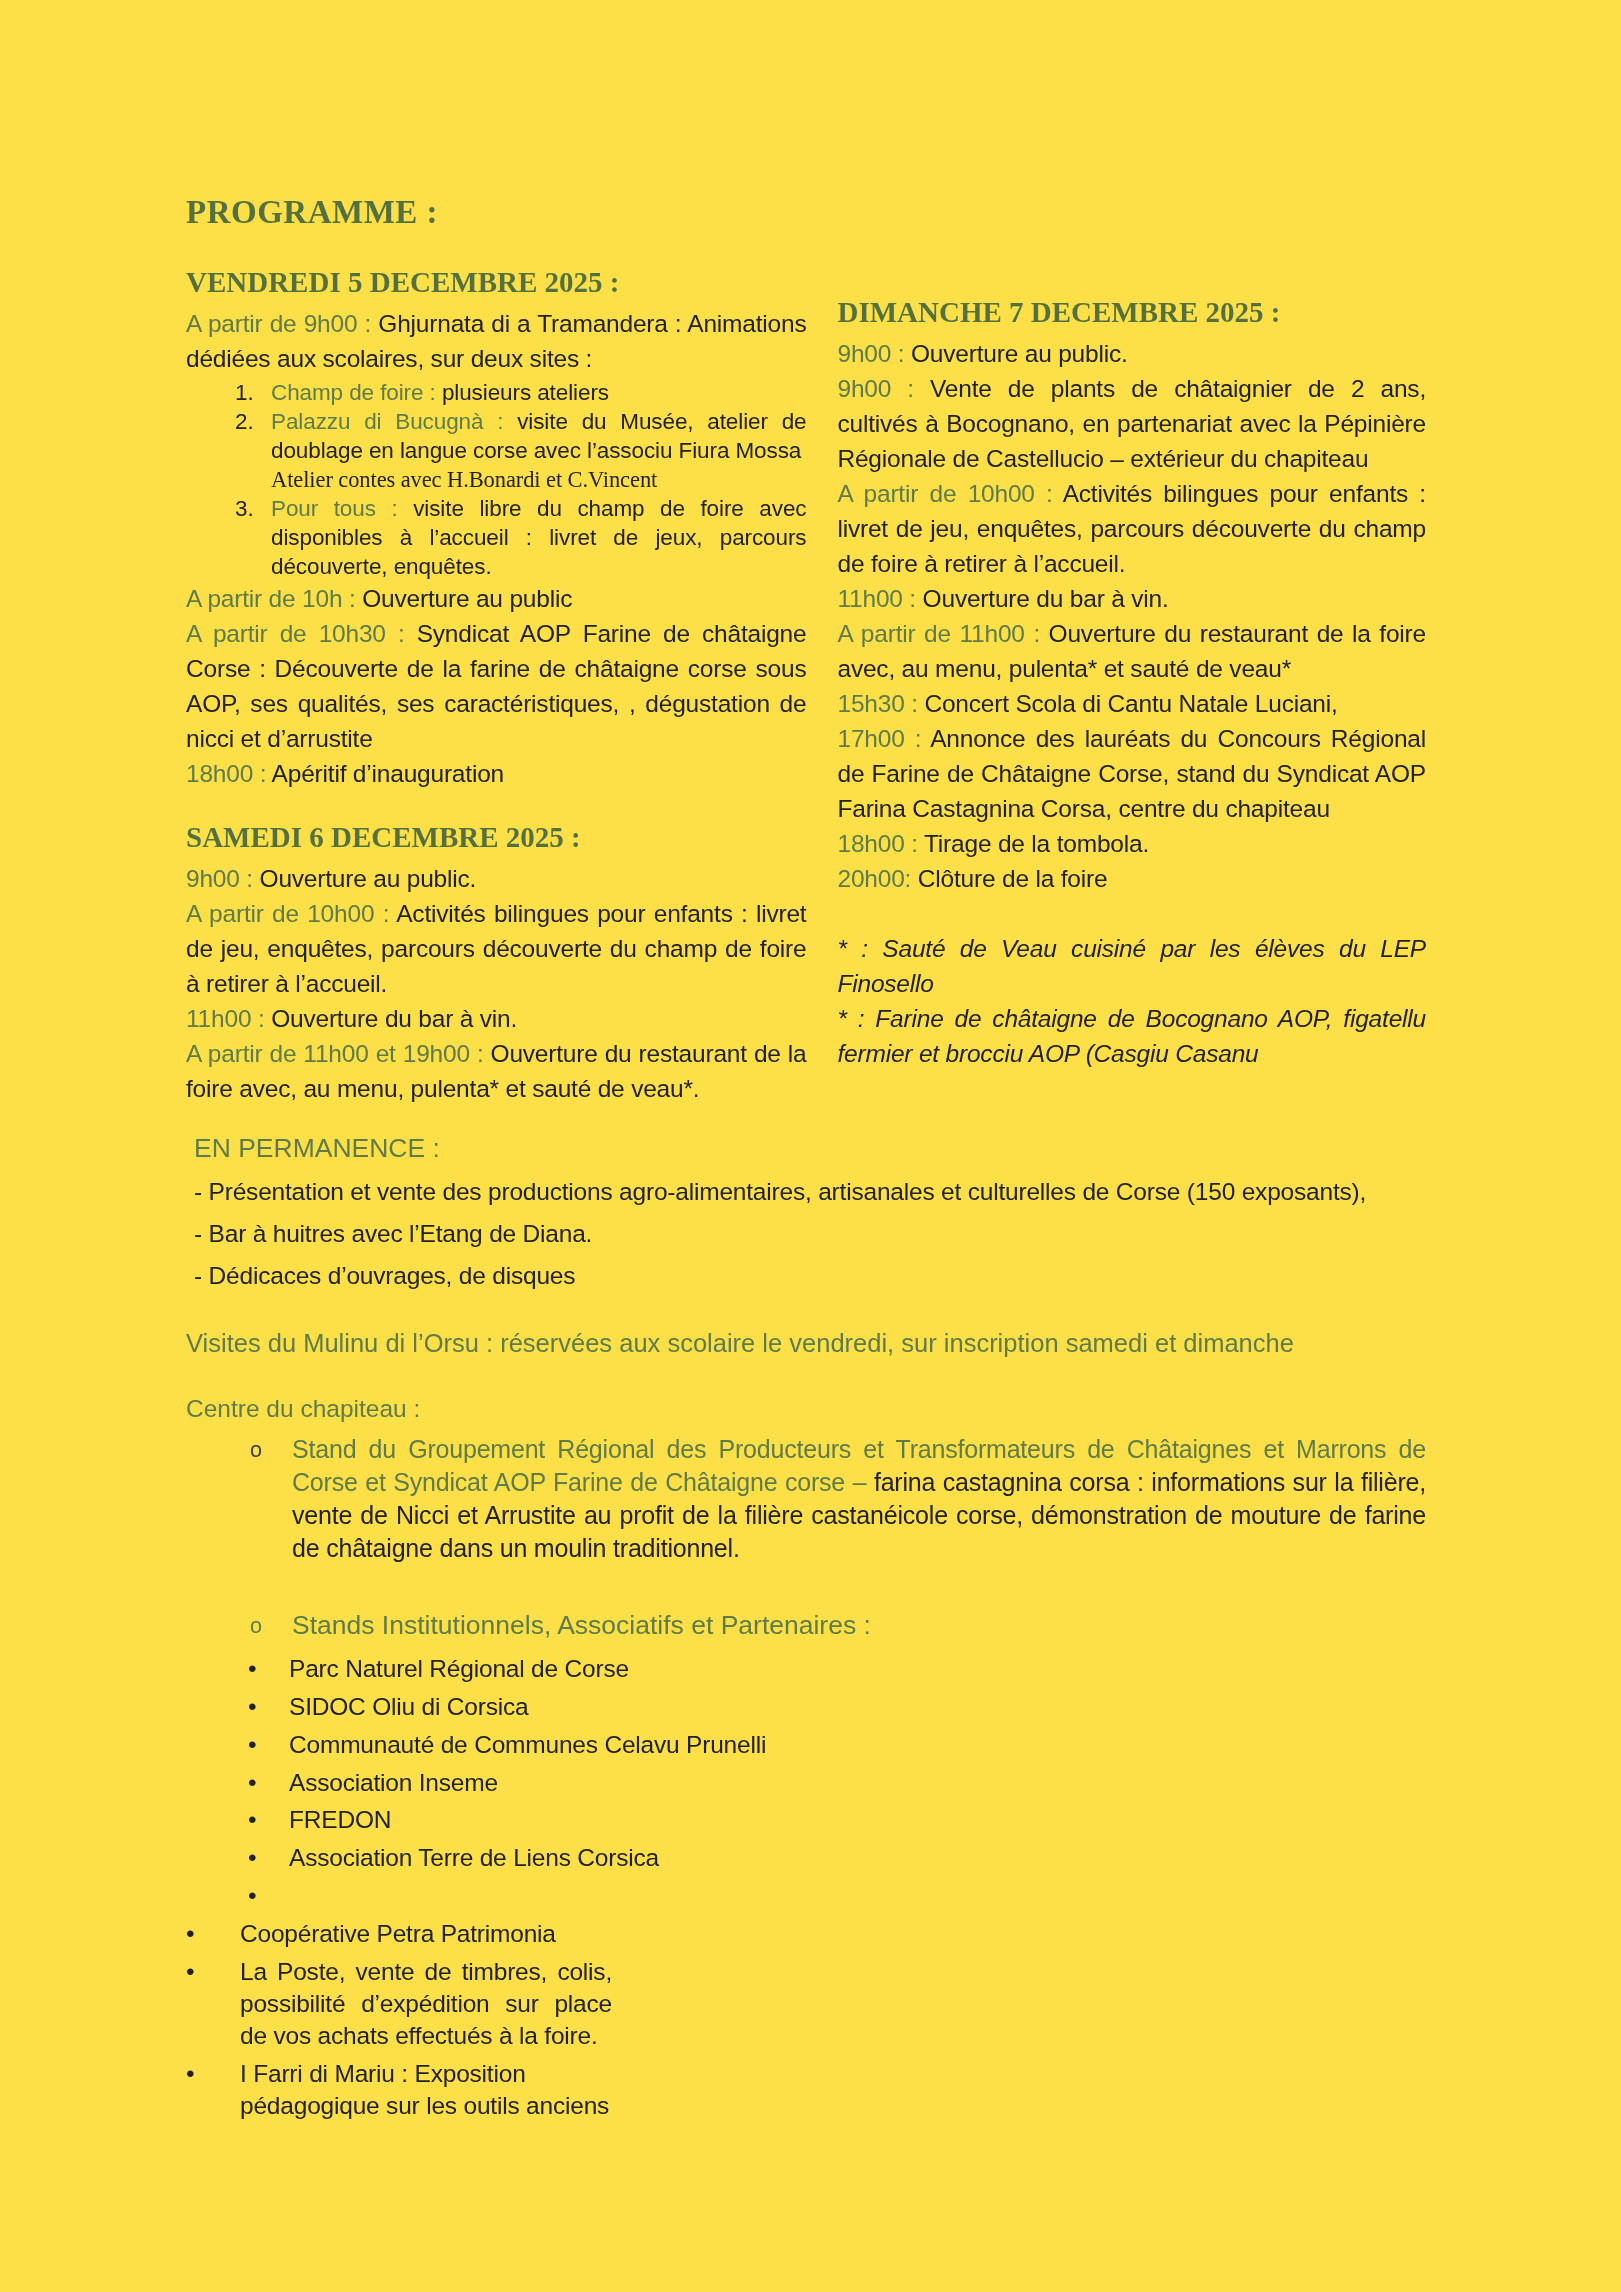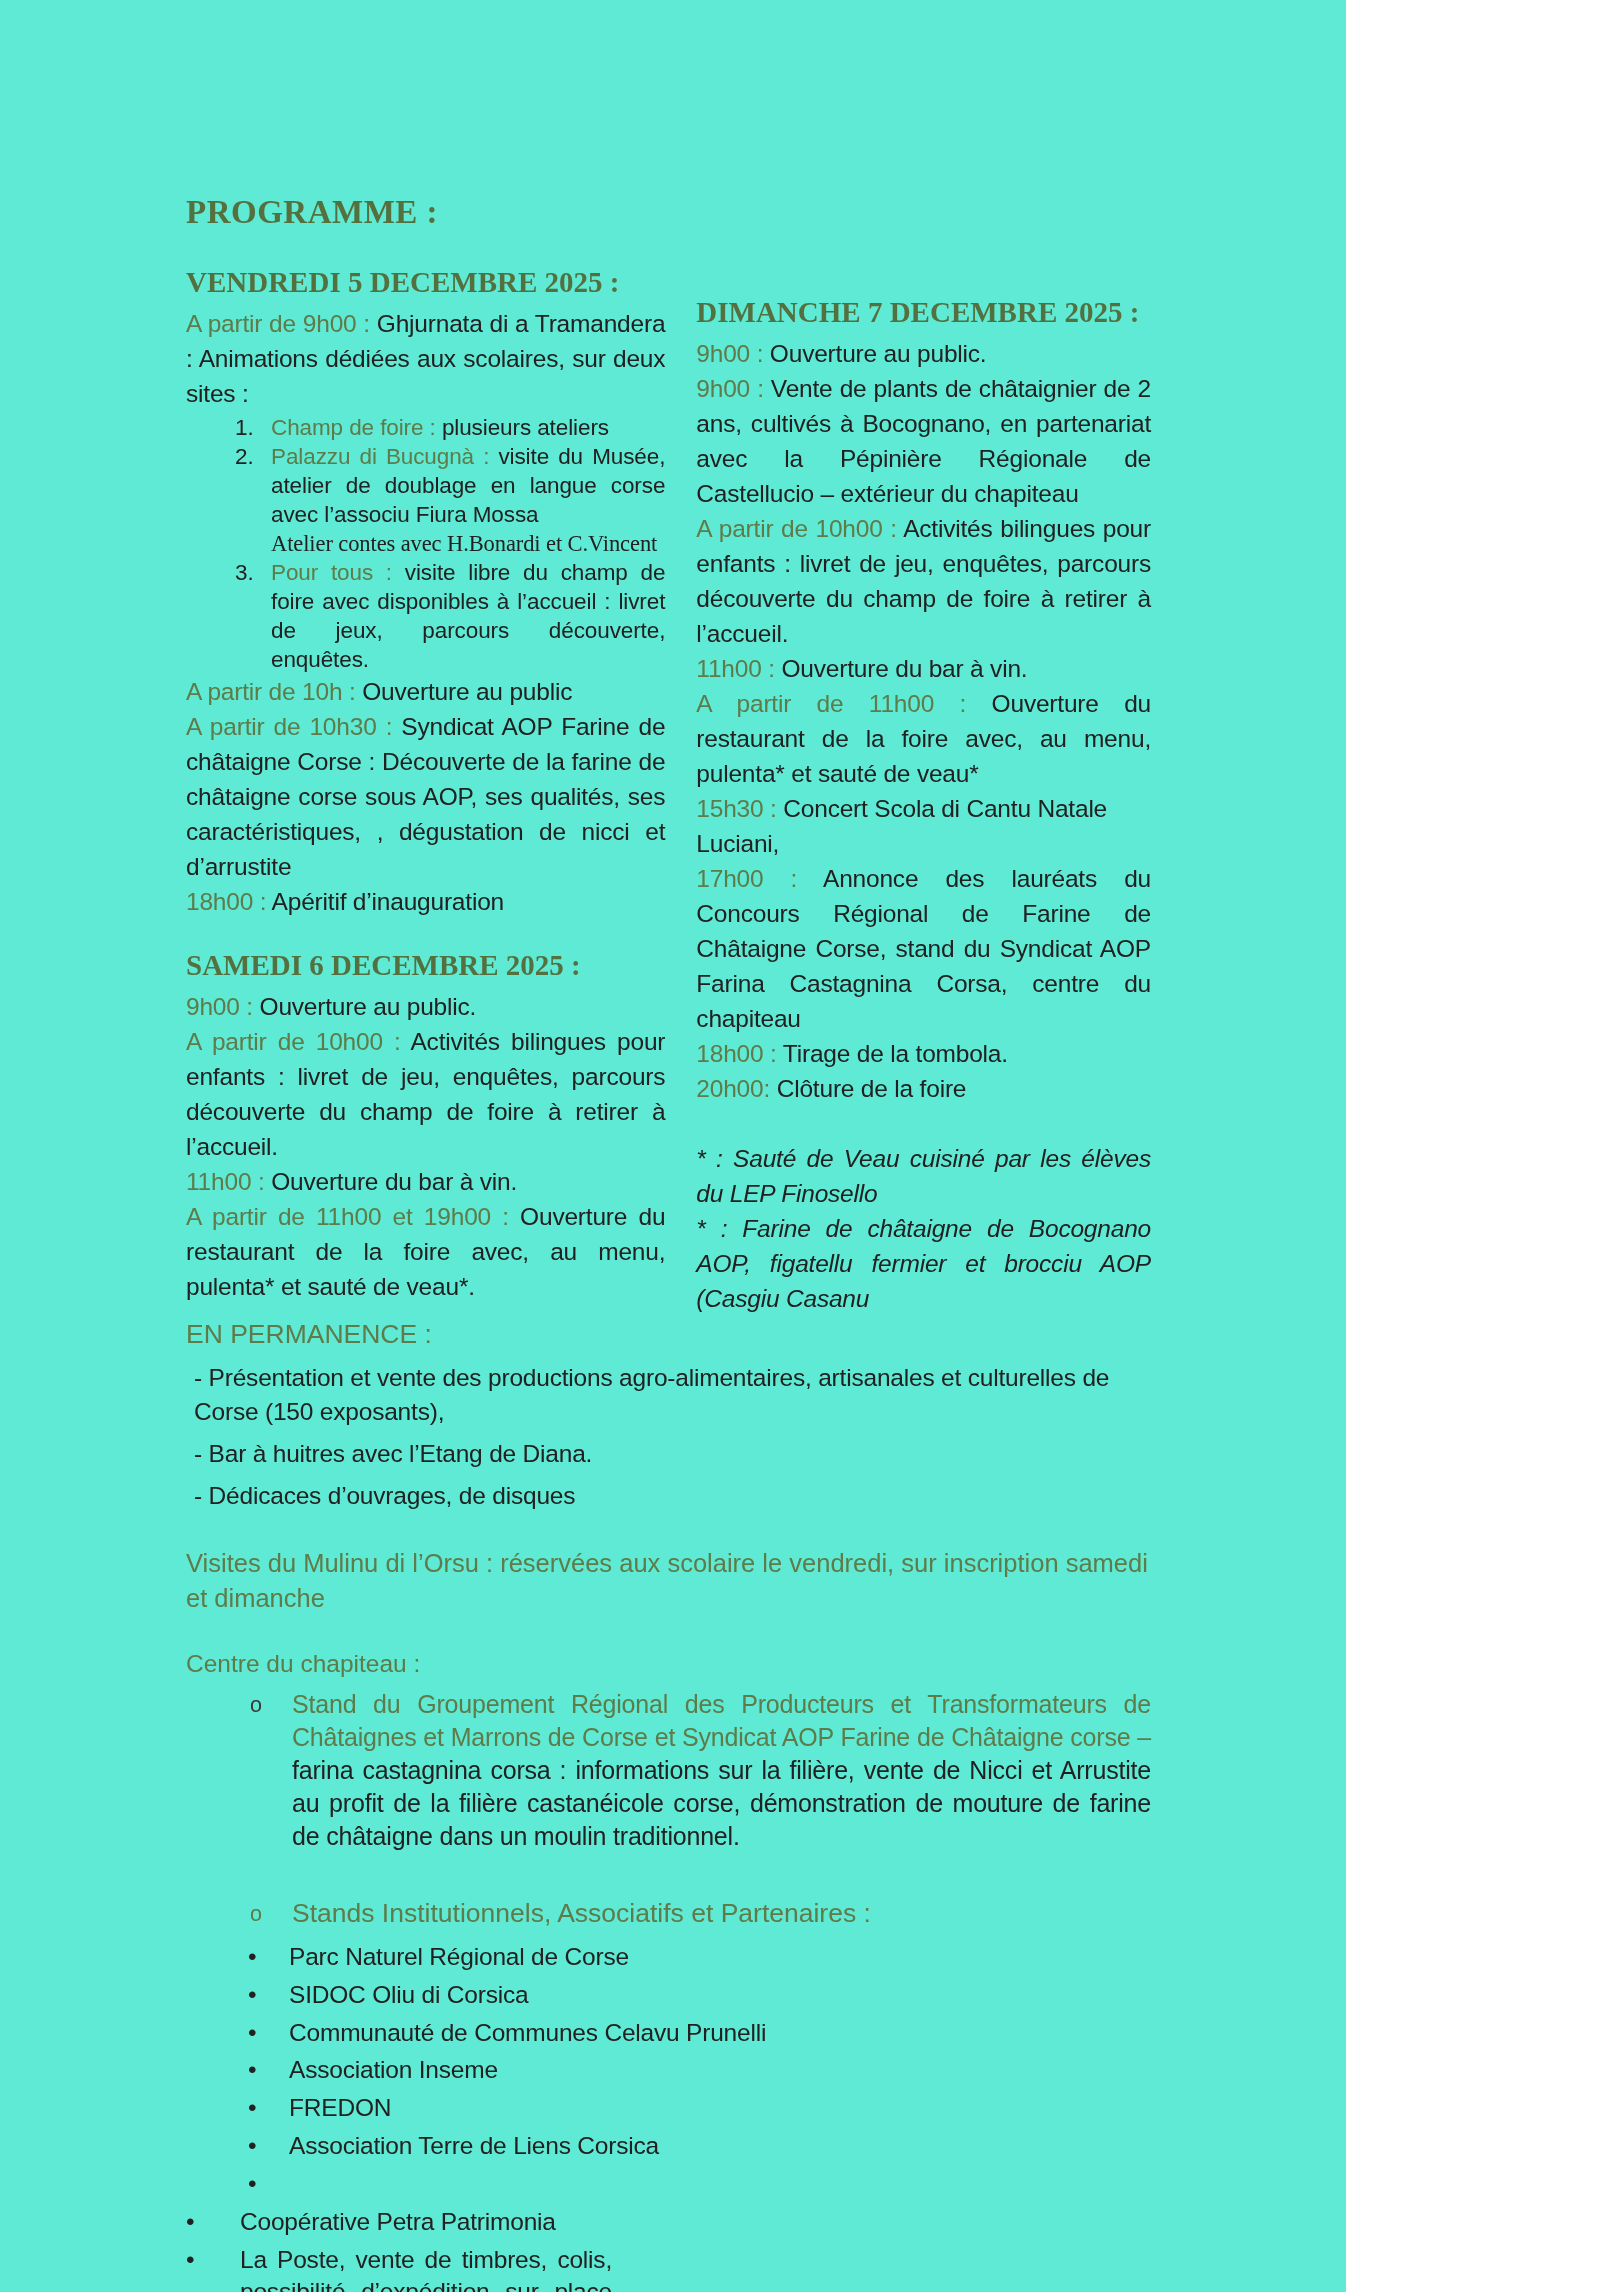--- a/index.html
+++ b/index.html
@@ -1,20 +1,20 @@
 <!DOCTYPE html>
 <html><head>
 <meta charset="utf-8">
 <style>
   html,body{margin:0;padding:0;background:#ffffff;}
   .page{
     position:relative;
-    width:1346px;height:2293px;
+    width:1621px;height:2293px;
     box-sizing:border-box;
-    background:#5eead4;
+    background:#fde047;
     padding:196px 195px 0 186px;
     font-family:"Liberation Sans",sans-serif;
     color:#212121;
     overflow:hidden;
   }
   .doc-title{
     font-family:"Liberation Serif",serif;
     font-weight:bold;
     font-size:33px;line-height:33px;
     color:#55703f;
@@ -34,21 +34,21 @@
   h2.day.gap-above{margin-top:30px;}
   .event{font-size:24.5px;line-height:35px;margin:0;letter-spacing:-0.2px;}
   .just{text-align:justify;}
   .lbl{color:#5e7b49;}
   .olist{margin:2px 0 0 0;padding:0;list-style:none;font-size:22.5px;line-height:29px;letter-spacing:-0.1px;}
   .olist li{position:relative;padding-left:85px;text-align:justify;}
   .olist .num{position:absolute;left:49px;top:0;}
   .olist .extra{text-align:left;font-family:Liberation Serif, serif;}
   .fnotes{margin-top:35px;}
   .fnote{font-style:italic;font-size:24.5px;line-height:35px;margin:0;letter-spacing:-0.2px;text-align:justify;}
-  .perm-h{color:#5e7b49;font-size:26.5px;line-height:37px;margin:0;}
+  .perm-h{color:#5e7b49;font-size:26.5px;line-height:37px;margin:8px;}
   .perm-item{font-size:24.5px;line-height:34px;margin:8px;letter-spacing:-0.2px;}
   .visites{color:#5e7b49;font-size:25.5px;line-height:35px;margin:33px 0 0 0;}
   .chap-h{color:#5e7b49;font-size:24.5px;line-height:35px;margin:30px 0 0 0;}
   .o-item{
     position:relative;padding-left:106px;margin:6.9px 0 0 0;
     font-size:25px;line-height:33px;text-align:justify;letter-spacing:-0.2px;
   }
   .o-item::before{content:"o";position:absolute;left:64px;top:0;font-size:21.6px;color:#3a3a3a;}
   .green-run{color:#5e7b49;}
   .stands-head{

